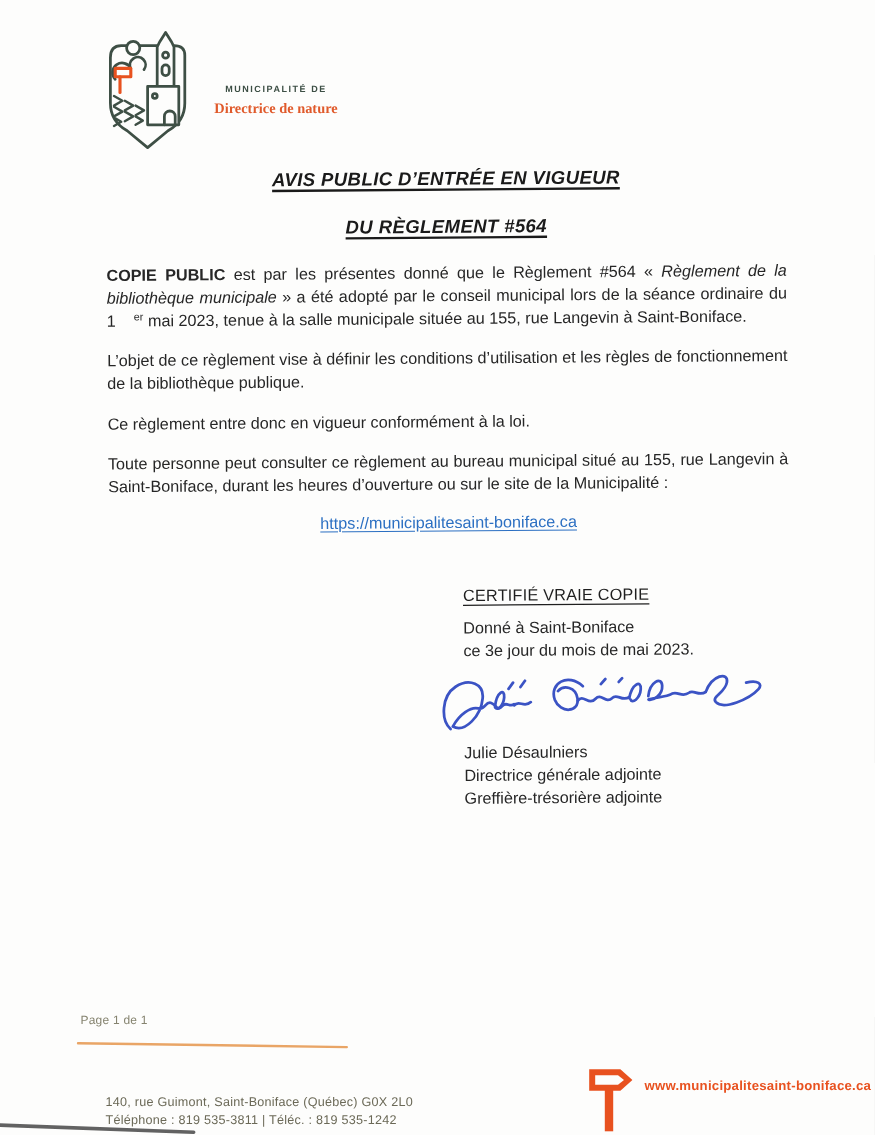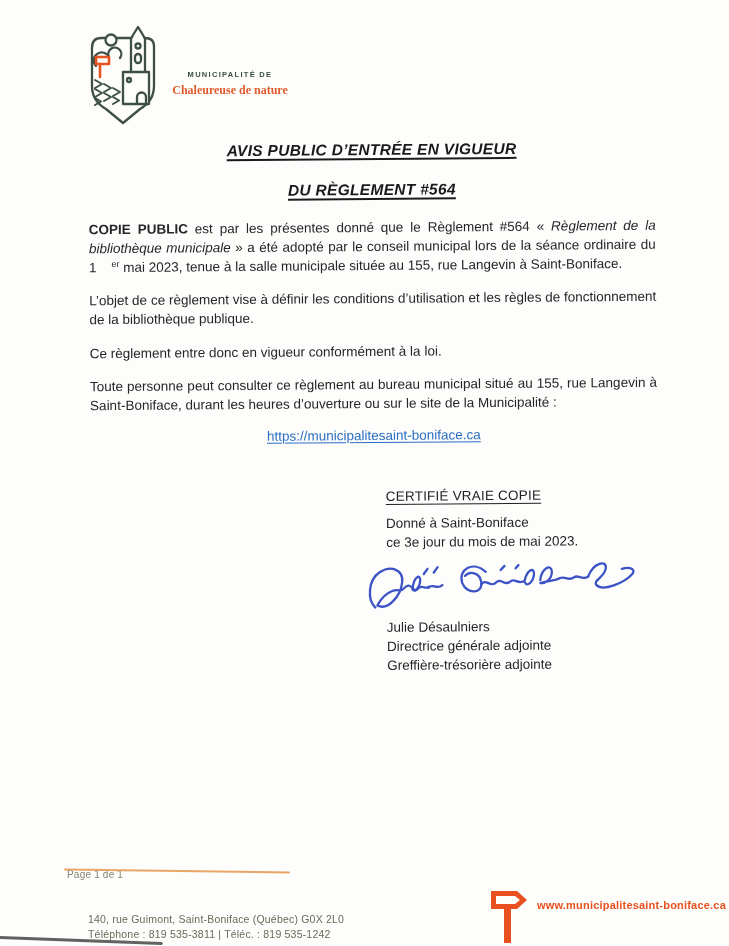--- a/index.html
+++ b/index.html
@@ -39,21 +39,21 @@
   sup{font-size:9px;line-height:0;margin-left:15px;}
   .link-row{text-align:center;margin-top:8px;}
   .weblink{color:#2b6fc2;text-decoration:underline;text-underline-offset:2px;cursor:pointer;}
   
   .cert{margin-top:42px;margin-left:295px;width:272px;}
   .cert-heading{text-decoration:underline;text-underline-offset:3px;color:#1f1f1f;letter-spacing:.2px;}
   .given{margin-top:8px;}
   .signature{display:block;margin:6px 0 0 -22px;}
   .sig-names{margin-top:2px;}
   
-  .page-num{position:absolute;left:67px;top:845px;font-size:10px;color:#85836f;letter-spacing:.2px;margin-top:24px;}
+  .page-num{position:absolute;left:67px;top:845px;font-size:10px;color:#85836f;letter-spacing:.2px;}
   .foot-rule{position:absolute;left:64px;top:870px;width:226px;height:2px;background:#e9a566;transform:rotate(0.8deg);border-radius:1px;}
   .addr{position:absolute;left:64px;top:912px;font-size:10.5px;line-height:15px;color:#6b6957;letter-spacing:.2px;margin-left:24px;}
   .signpost{position:absolute;left:487px;top:887px;}
   .foot-url{position:absolute;left:537px;top:899px;font-size:11px;font-weight:bold;color:#e8511f;letter-spacing:.2px;}
   .scan-artifact{position:absolute;left:-3px;top:936px;width:166px;height:2.5px;background:#474747;transform:rotate(2.1deg);transform-origin:0 50%;opacity:.85;border-radius:2px;}
 </style>
 </head>
 <body>
 
 <div class="page">
@@ -74,21 +74,21 @@
       <path d="M29,64 l7,4 -7,4 M29,73 l6,3.5 -6,3.5"></path>
     </g>
     <g stroke="#e8521f" stroke-width="2.6">
       <rect x="12" y="33" width="13" height="7" fill="#fdfdfc"></rect>
       <path d="M16,40 V53"></path>
     </g>
   </svg>
 
   <div class="brand">
     <div class="brand-super">MUNICIPALITÉ DE</div>
-    <div class="brand-tagline">Chaleureuse de nature</div>
+    <div class="brand-tagline">Directrice de nature</div>
   </div>
 
   <div class="doc">
     <div class="doc-title">AVIS PUBLIC D’ENTRÉE EN VIGUEUR</div>
     <div class="doc-title t2">DU RÈGLEMENT #564</div>
 
     <p class="para p1"><span class="bold">COPIE PUBLIC</span><span> est par les présentes donné que le Règlement #564 « </span><span class="it">Règlement de la bibliothèque municipale</span><span> » a été adopté par le conseil municipal lors de la séance ordinaire du 1</span><sup>er</sup><span> mai 2023, tenue à la salle municipale située au 155, rue Langevin à Saint-Boniface.</span></p>
 
     <p class="para p2">L’objet de ce règlement vise à définir les conditions d’utilisation et les règles de fonctionnement de la bibliothèque publique.</p>
     <p class="para p3">Ce règlement entre donc en vigueur conformément à la loi.</p>

